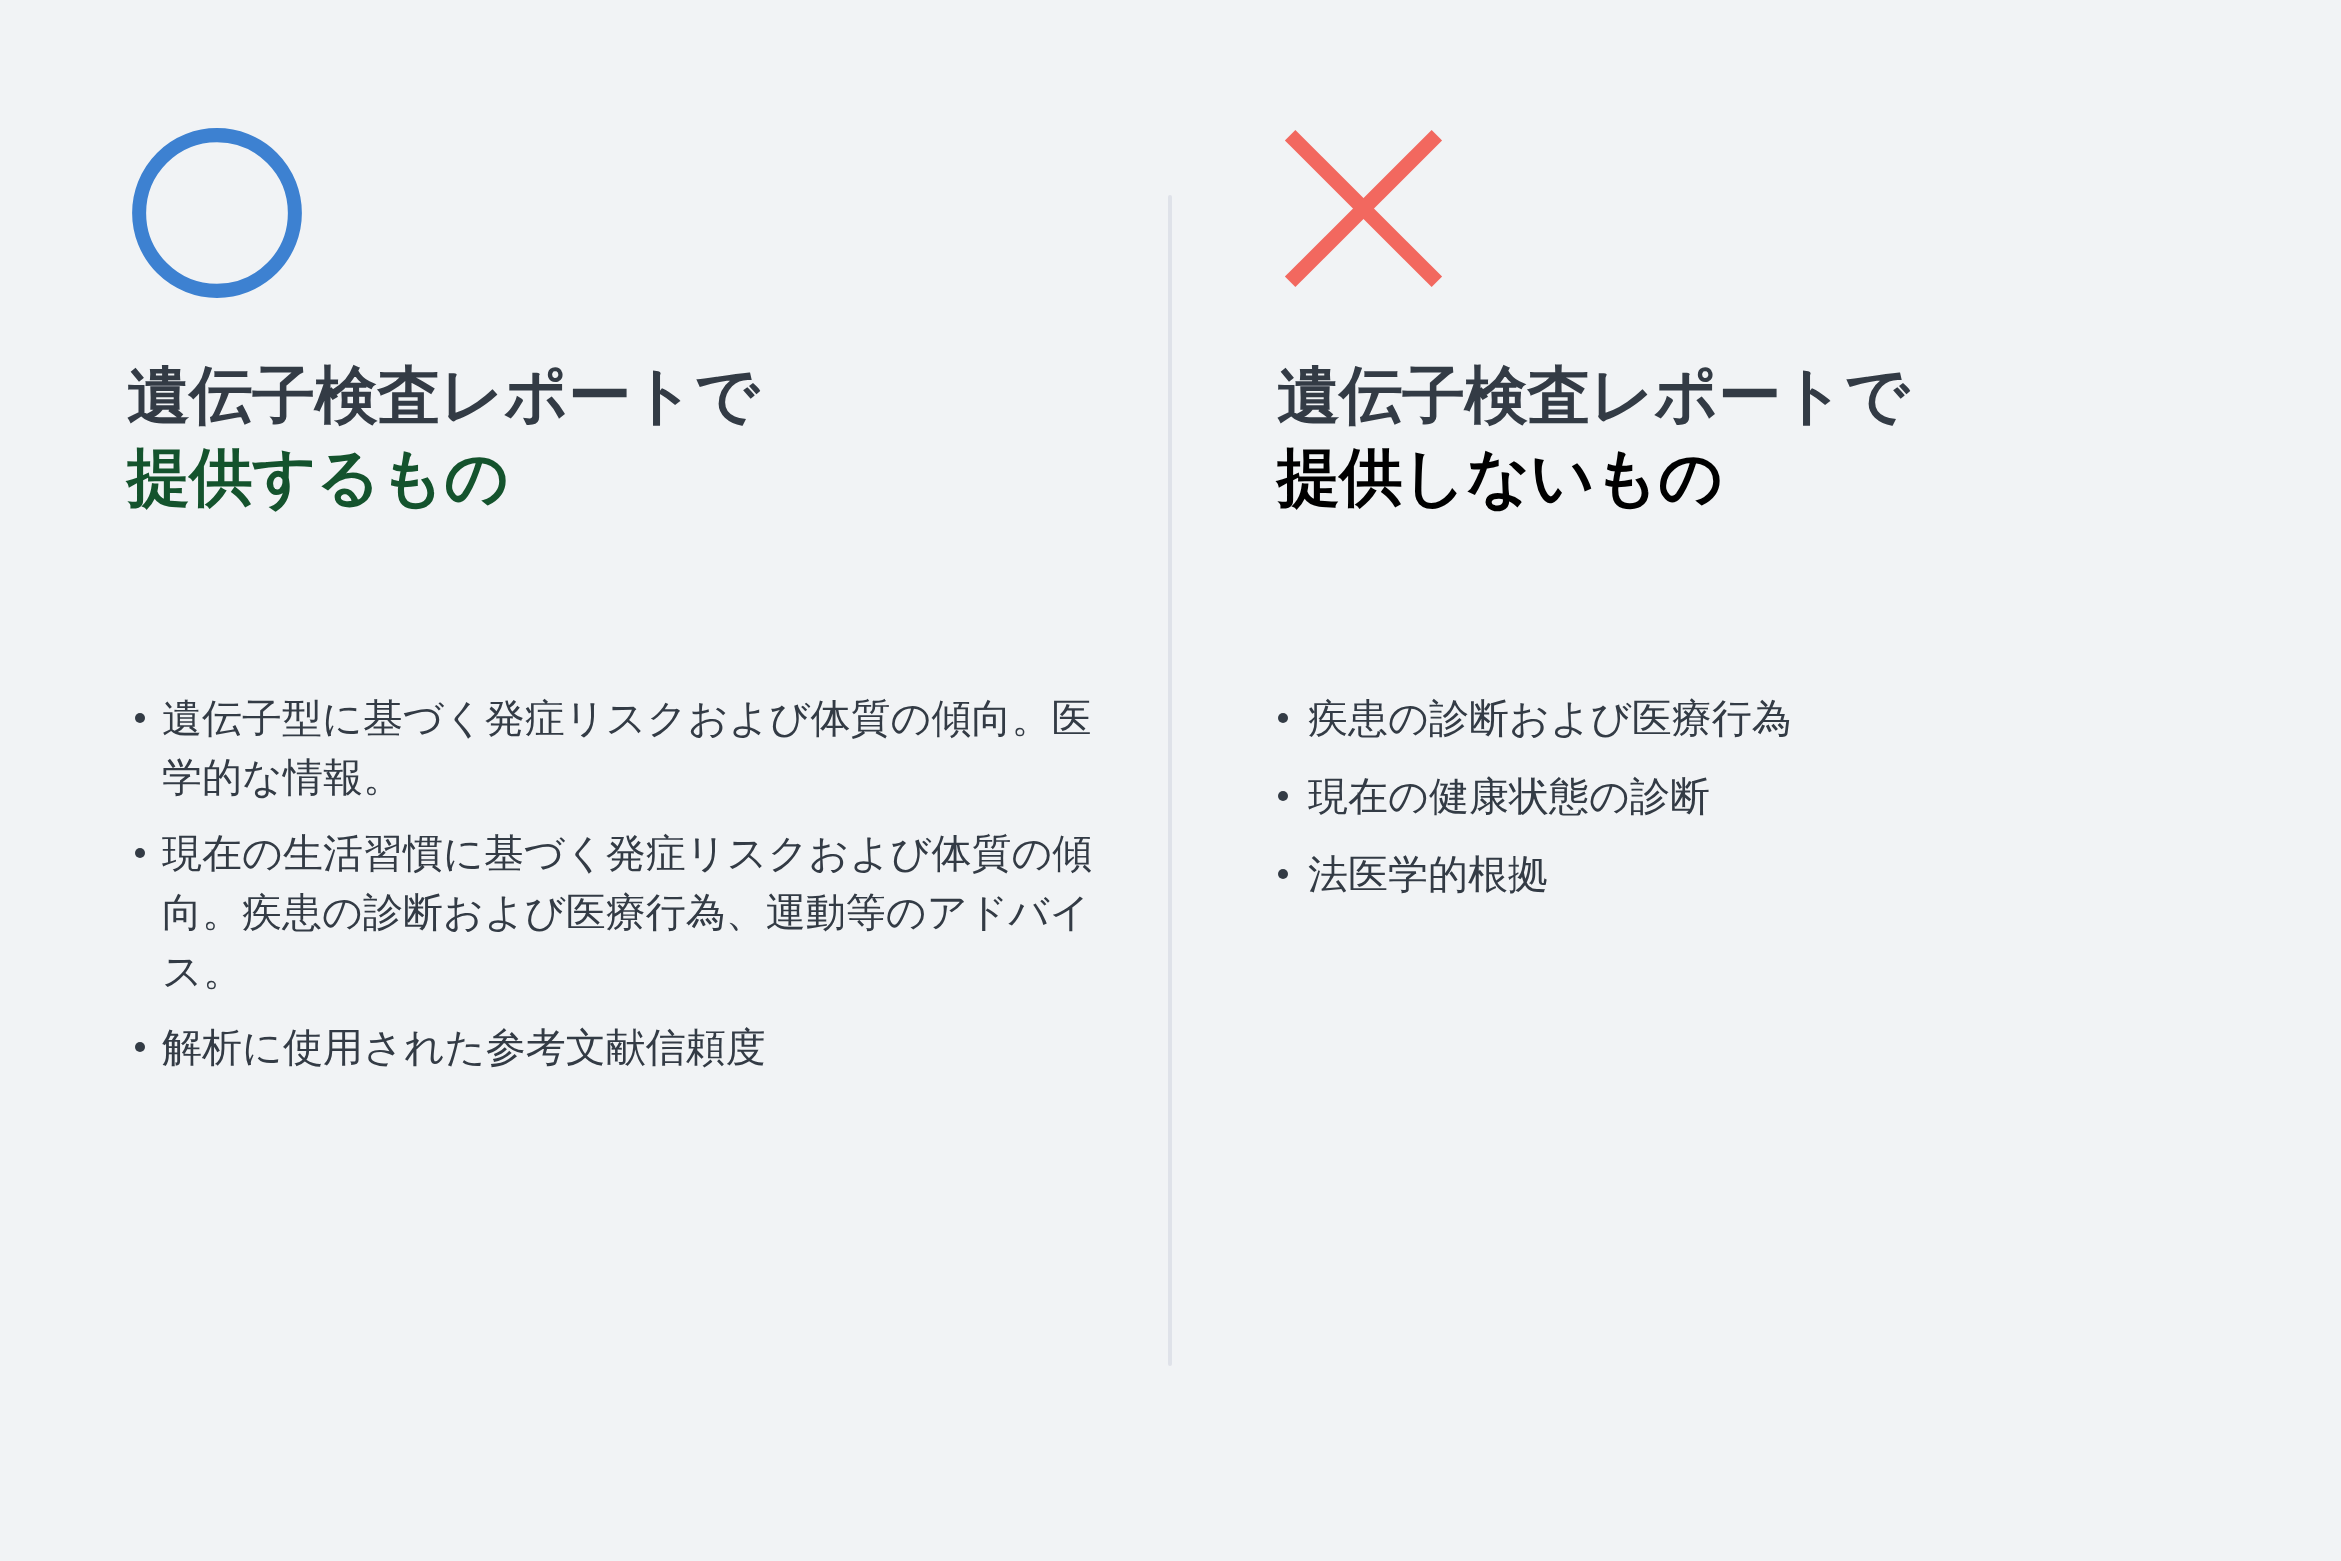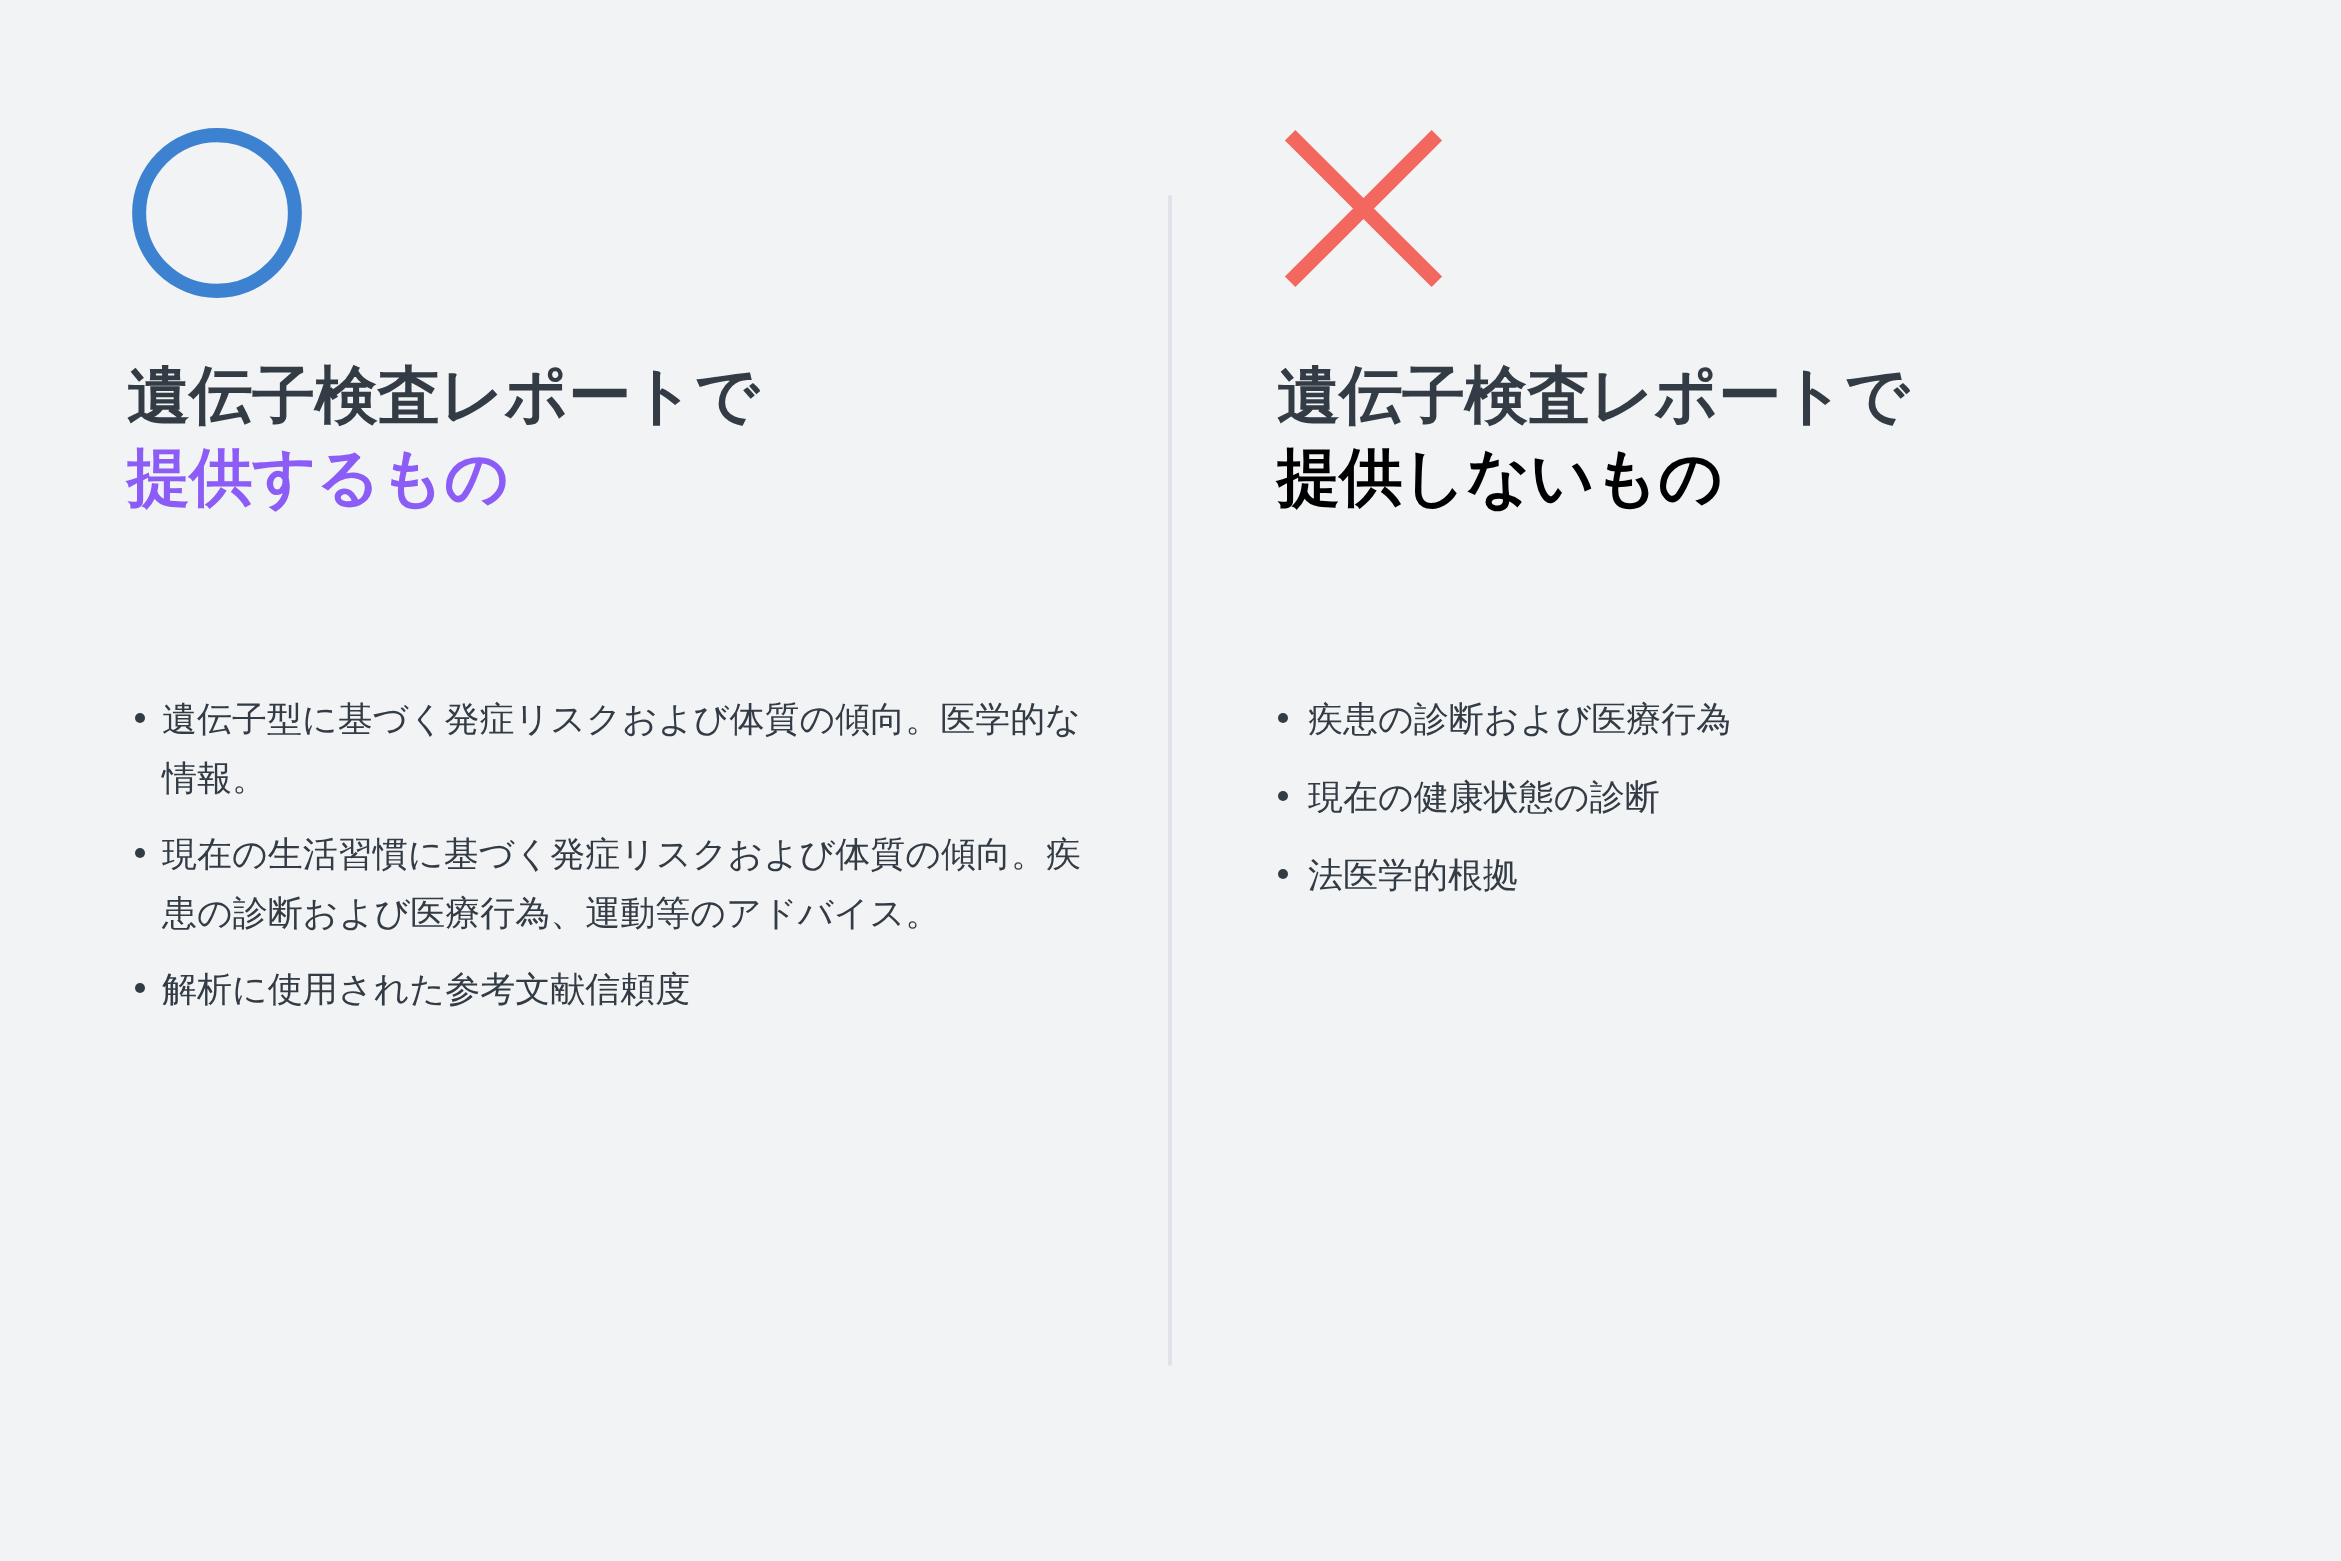--- a/index.html
+++ b/index.html
@@ -51,39 +51,39 @@
     font-weight: 700;
     line-height: 1.30;
     letter-spacing: -0.4px;
     white-space: nowrap;
   }
   .heading.left  { left: 127px; }
   .heading.right { left: 1277px; }
 
   .heading .line { display: block; }
   .line-top { color: #333b45; }
-  .accent-blue { color: #8b5cf6; }
+  .accent-blue { color: #14532d; }
   .accent-red  { color: #000000; }
 
   
   .bullets {
     position: absolute;
     margin: 0;
     padding: 0;
     list-style: none;
   }
   .bullets.left  { left: 125px;  top: 689px; width: 988px; }
   .bullets.right { left: 1272px; top: 689px; width: 988px; }
 
   .bullet-item {
     position: relative;
     display: block;
     padding-left: 37px;
     margin-bottom: 17px;
-    font-size: 35px;
+    font-size: 40px;
     line-height: 59px;
     color: #333b45;
     font-weight: 400;
     text-indent: 0;
   }
   .bullets.right .bullet-item {
     padding-left: 36px;
     margin-bottom: 19px;
   }
 

